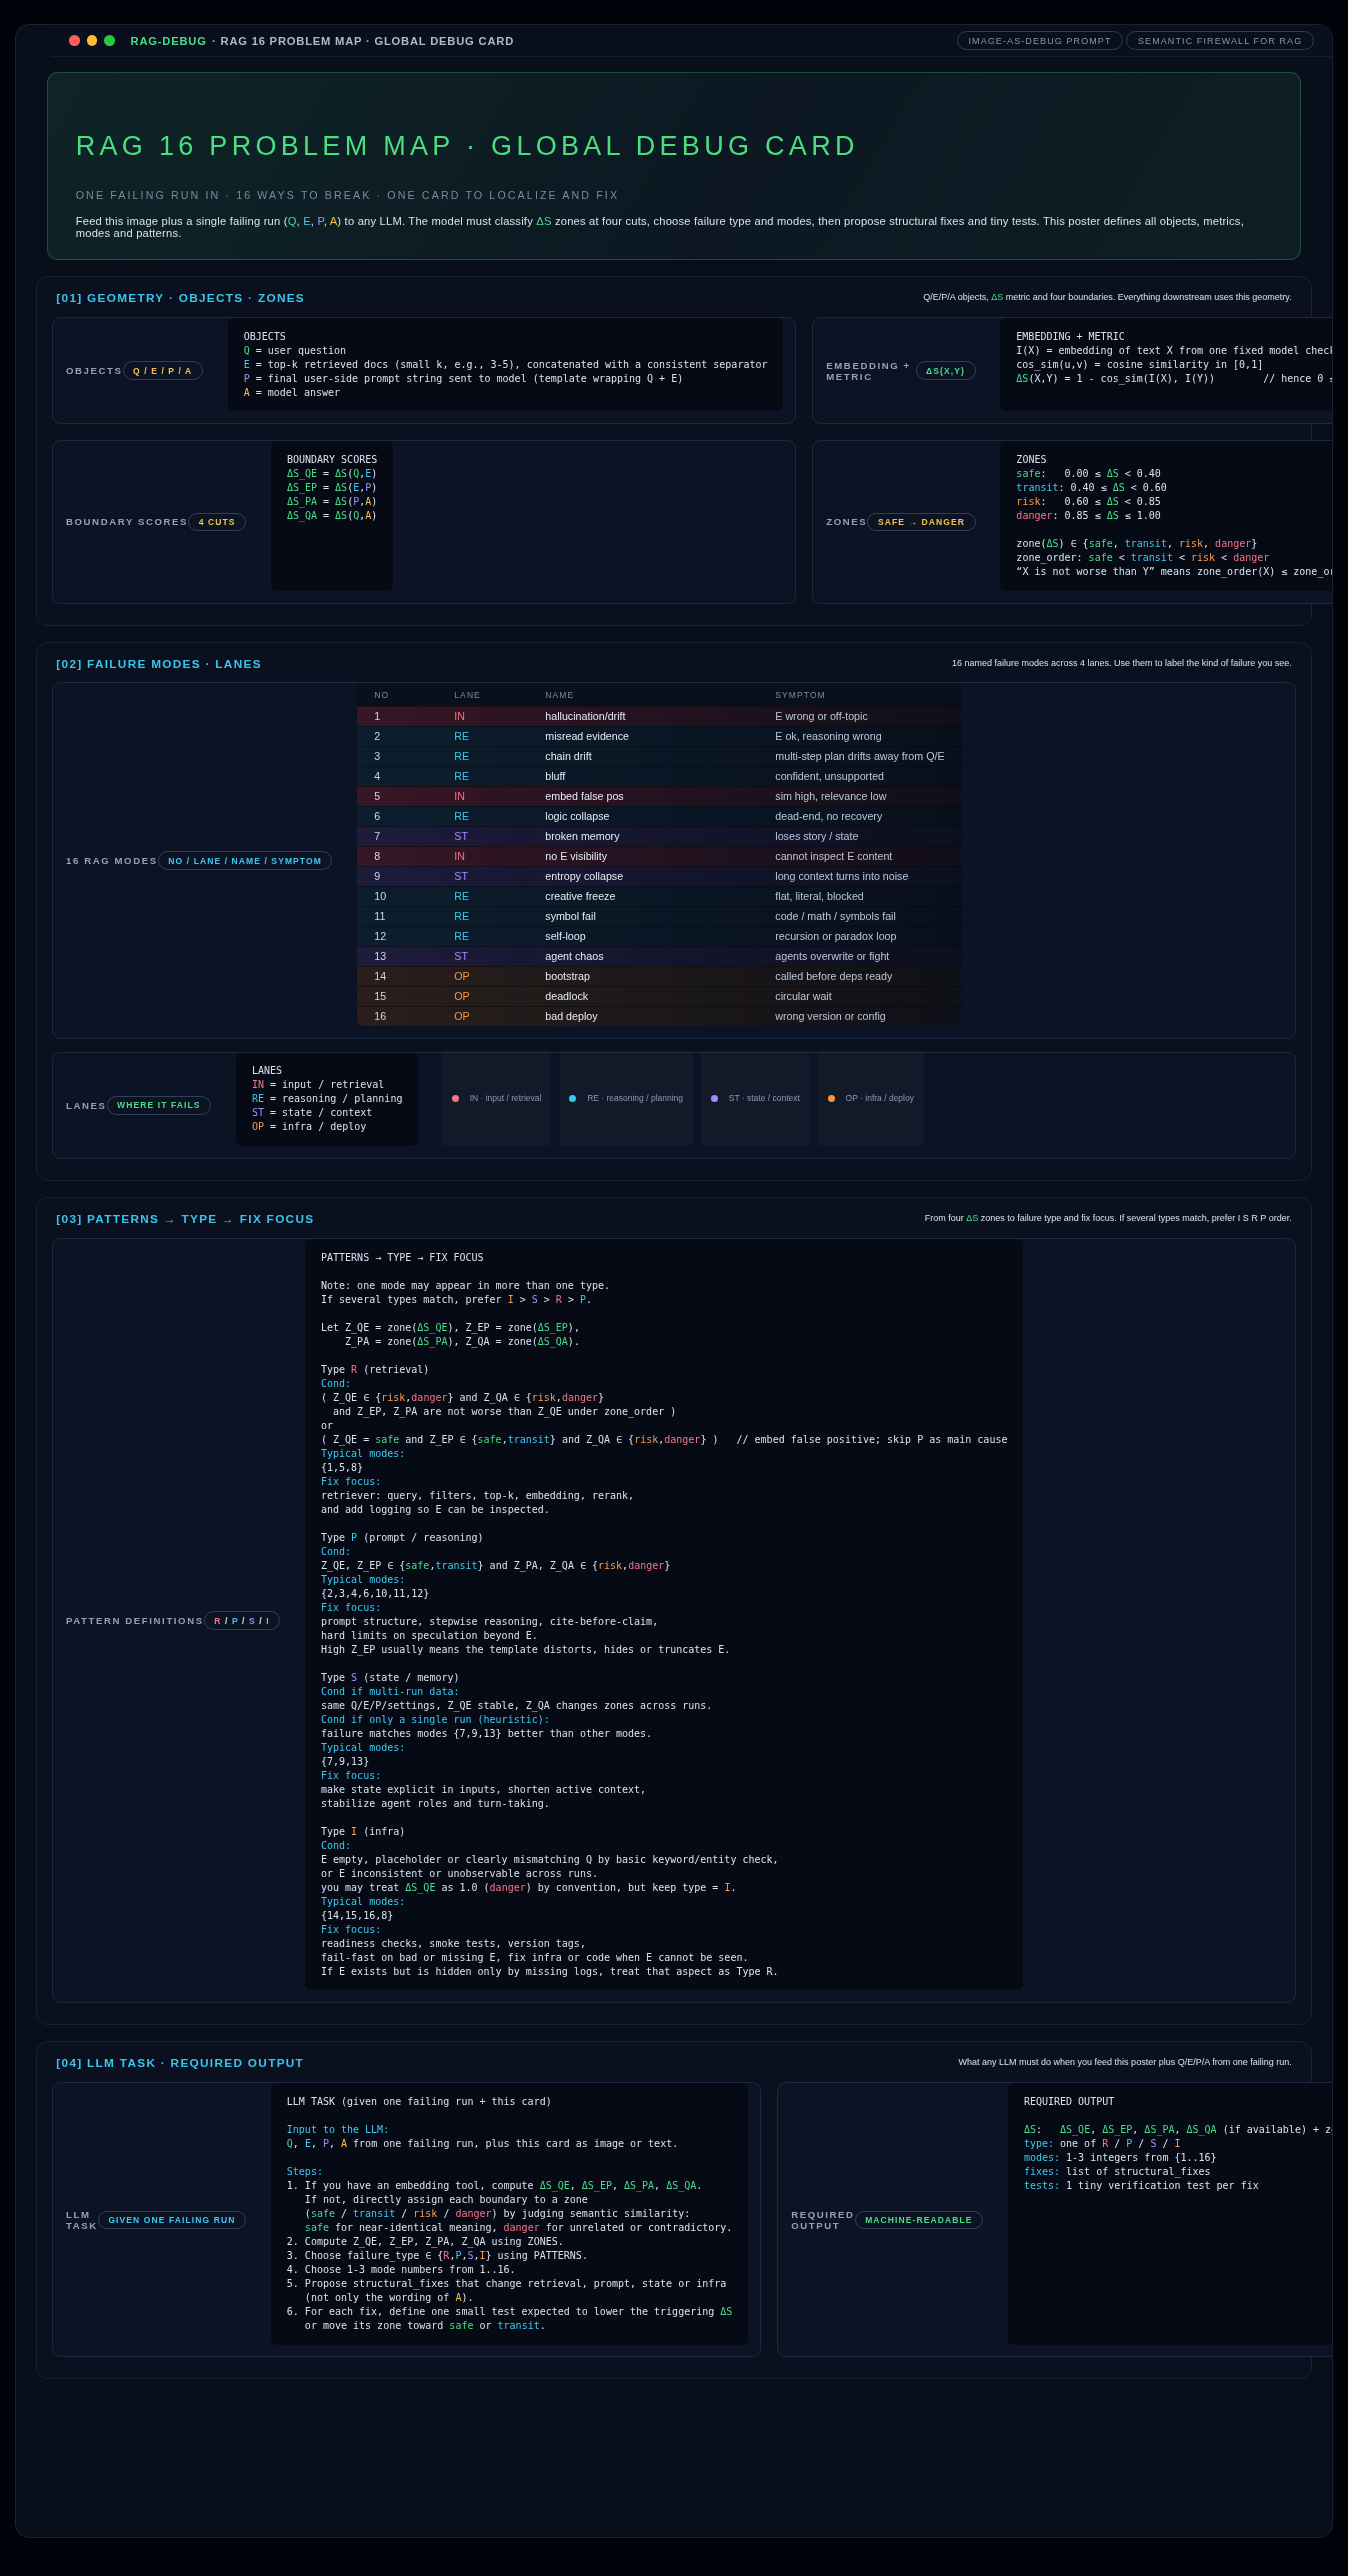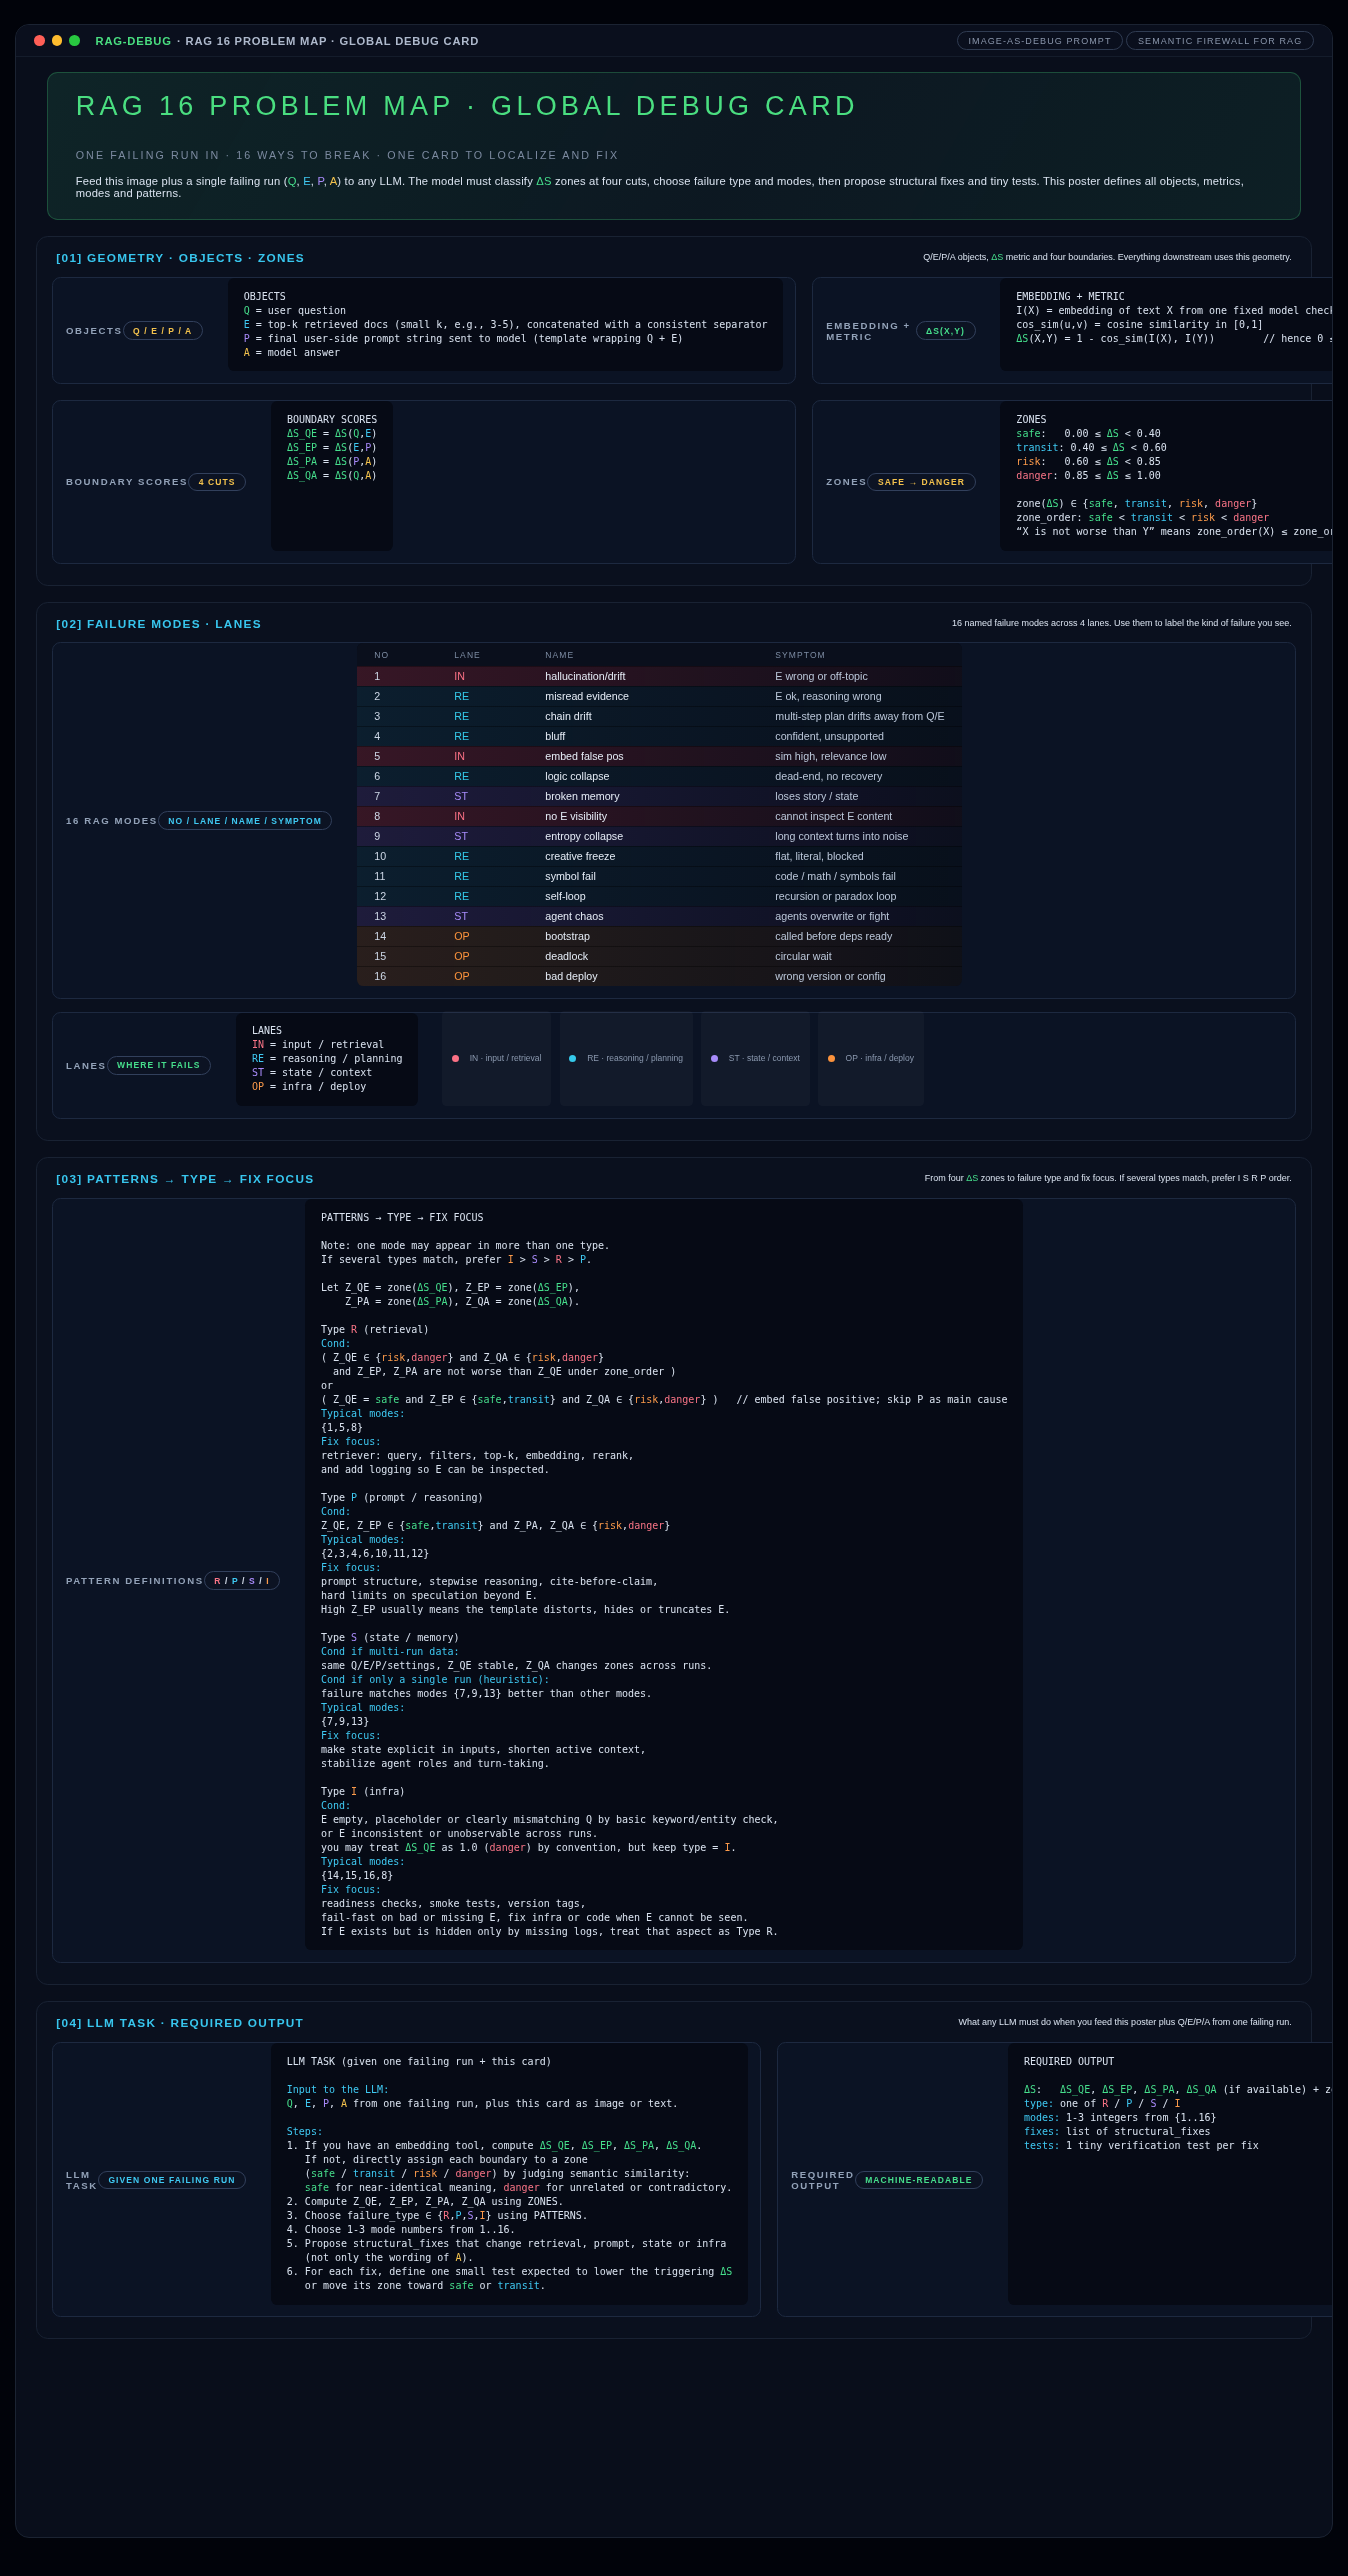--- a/index.html
+++ b/index.html
@@ -7,33 +7,33 @@
     width:1348px;height:2576px;position:relative;overflow:hidden;
     background:#01030a;font-family:"Liberation Sans",sans-serif;
   }
   .window{
     position:absolute;left:15px;top:24px;width:1318px;height:2514px;
     box-sizing:border-box;background:#090e1b;border:0.5px solid #1b2332;
     border-radius:14px;display:flex;flex-direction:column;overflow:hidden;
   }
   
   .titlebar{flex:0 0 31px;display:flex;align-items:center;padding:0 18px;
-    border-bottom:0.5px solid #141c2b;background:#0a0f1d;}
+    border-bottom:0.5px solid #141c2b;background:#0a0f1d;margin-left:35px;}
   .dot{width:10.7px;height:10.7px;border-radius:50%;margin-right:7px;}
   .dot.red{background:#ff5f57}.dot.yel{background:#febc2e}.dot.grn{background:#28c840}
   .tb-title{margin-left:8.5px;font-size:11.2px;letter-spacing:0.8px;color:#aeb9cc;font-weight:700;white-space:nowrap;}
   .tb-title .app{color:#4ade80;margin-right:5.3px;}
   .tb-badges{margin-left:auto;display:flex;gap:3px;}
   .pill{border:0.5px solid #303c52;border-radius:534px;padding:3.7px 10.7px;font-size:9px;
     letter-spacing:1.1px;color:#8a96ab;white-space:nowrap;}
   
   .content{padding:13px 20px 0;flex:1 1 auto;display:flex;flex-direction:column;}
   .hero{background:linear-gradient(120deg, rgba(45,190,110,0.10), rgba(45,190,110,0.03) 55%, rgba(45,190,110,0.07)),#0b131f;
     border:0.5px solid rgba(74,222,128,0.25);border-radius:10.7px;padding:18px 28px 20px;margin:2.1px 10.7px 0;}
-  .hero-title{font-size:27px;color:#4ade80;letter-spacing:4.3px;font-weight:500;}
+  .hero-title{font-size:27px;color:#4ade80;letter-spacing:4.3px;font-weight:500;margin-top:40px;}
   .hero-sub{margin-top:27px;font-size:10.7px;color:#7c8aa0;letter-spacing:2.1px;}
   .hero-lead{margin-top:14px;font-size:11.2px;color:#c6d1e0;letter-spacing:0.2px;}
   .section{margin:16px 0 0;border:0.5px solid #192233;border-radius:11.8px;background:#0a101e;padding:14px 15px 21px;}
   .sec-head{display:flex;justify-content:space-between;align-items:flex-start;padding:0 4.3px;}
   .sec-title{font-size:11.8px;color:#38c6ee;letter-spacing:1.3px;font-weight:700;white-space:nowrap;}
   .sec-note{font-size:9px;color:#64738c;text-align:right;max-width:427px;line-height:1.5;}
   .grid2{display:grid;grid-template-columns:1fr 1fr;gap:16px;margin-top:11.8px;}
   .stack{margin-top:11.8px;display:flex;flex-direction:column;gap:13px;}
   .panel{border:0.5px solid #1d2940;border-radius:8.5px;background:#0b1324;display:flex;}
   .p-head{display:flex;align-items:center;justify-content:space-between;padding:9.6px 13px;}

